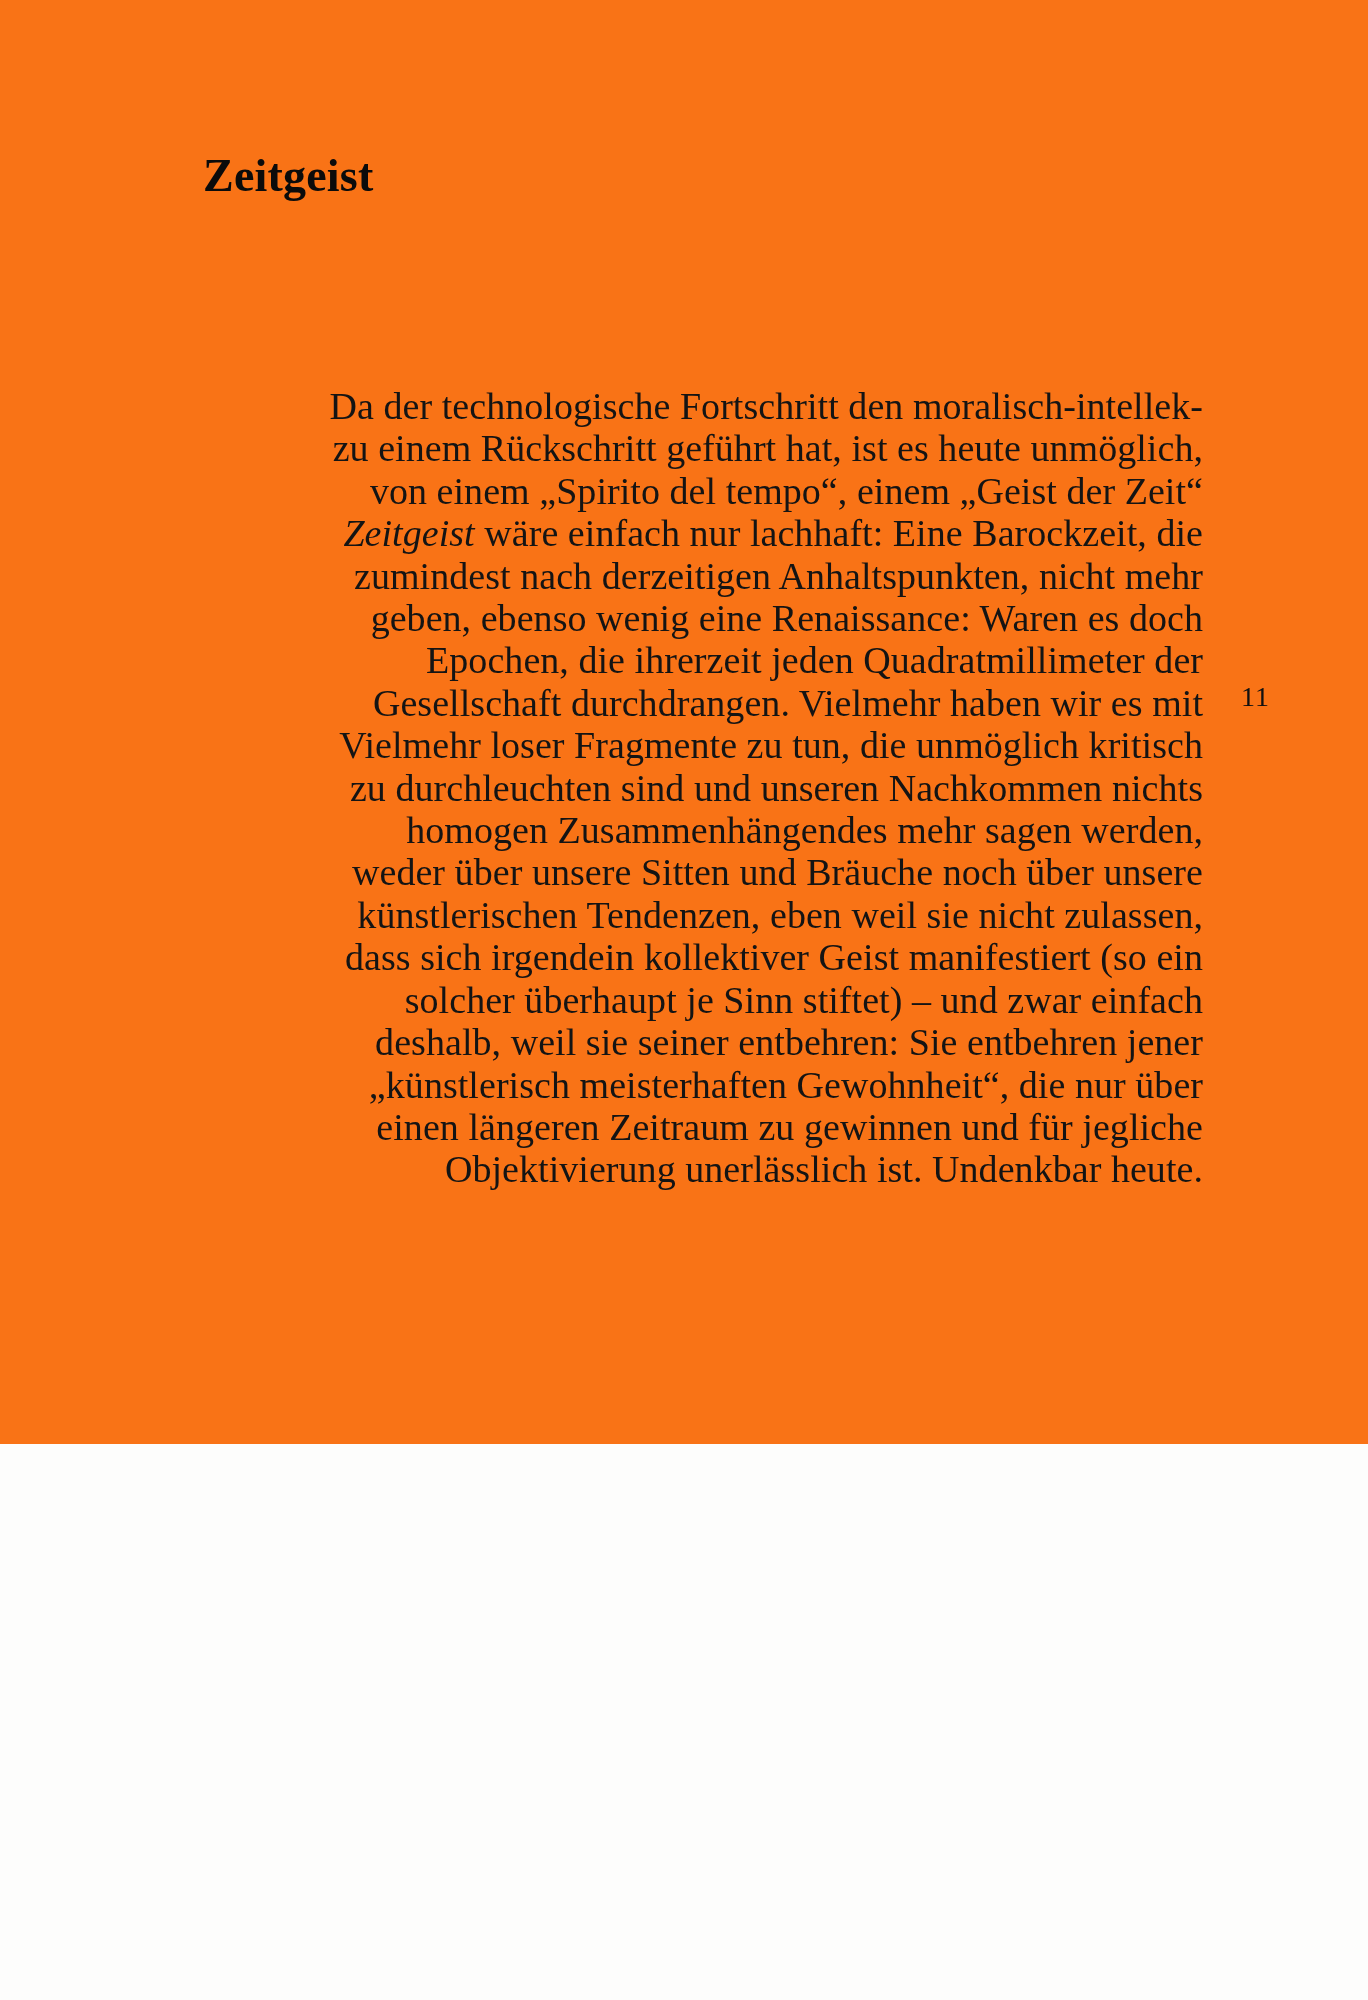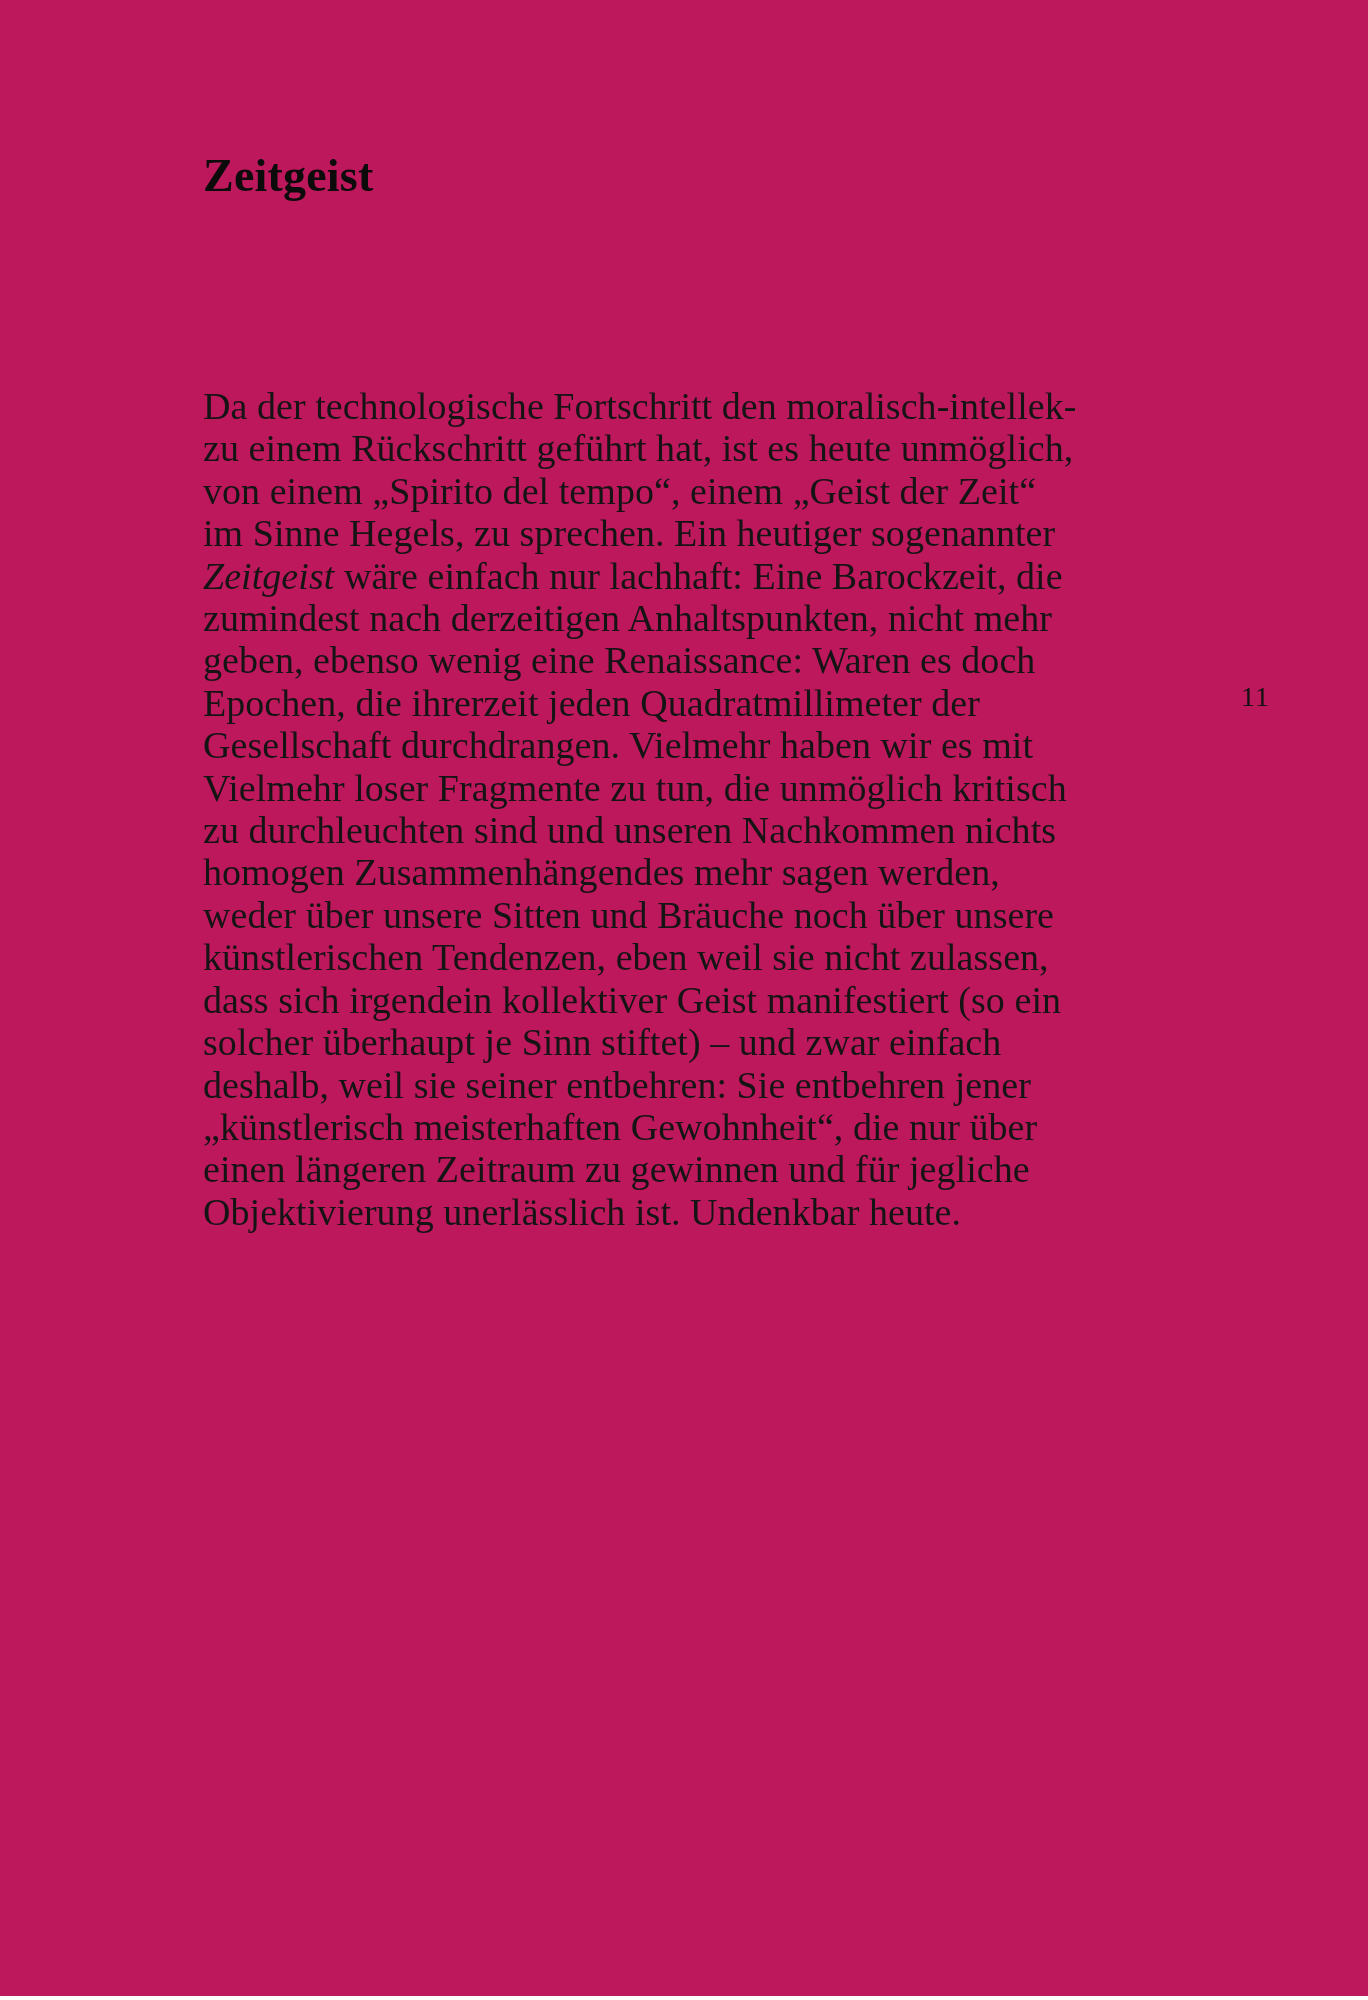--- a/index.html
+++ b/index.html
@@ -11,22 +11,23 @@
     height: 2000px;
     background: #fdfdfc;
     font-family: "Liberation Serif", "DejaVu Serif", serif;
     color: #111111;
     overflow: hidden;
     position: relative;
   }
   .page {
     position: relative;
     width: 1368px;
-    height: 1996px;
-    background: #be185d;
+    height: 1444px;
+    background: #f97316;
+    text-align: right;
   }
   .chapter-title {
     position: absolute;
     left: 203px;
     top: 120px;
     font-size: 46px;
     font-weight: bold;
     letter-spacing: 0.2px;
     color: #0b0b0b;
     line-height: 1.1;
@@ -62,21 +63,20 @@
 <body>
 
 <div class="page">
 
   <h1 class="chapter-title">Zeitgeist</h1>
 
   <div class="body-block">
     <div class="line">Da der technologische Fortschritt den moralisch-intellek-</div>
     <div class="line">zu einem Rückschritt geführt hat, ist es heute unmöglich,</div>
     <div class="line">von einem „Spirito del tempo“, einem „Geist der Zeit“</div>
-    <div class="line">im Sinne Hegels, zu sprechen. Ein heutiger sogenannter</div>
     <div class="line"><span class="it">Zeitgeist</span><span> wäre einfach nur lachhaft: Eine Barockzeit, die</span></div>
     <div class="line">zumindest nach derzeitigen Anhaltspunkten, nicht mehr</div>
     <div class="line">geben, ebenso wenig eine Renaissance: Waren es doch</div>
     <div class="line">Epochen, die ihrerzeit jeden Quadratmillimeter der</div>
     <div class="line">Gesellschaft durchdrangen. Vielmehr haben wir es mit</div>
     <div class="line">Vielmehr loser Fragmente zu tun, die unmöglich kritisch</div>
     <div class="line">zu durchleuchten sind und unseren Nachkommen nichts</div>
     <div class="line">homogen Zusammenhängendes mehr sagen werden,</div>
     <div class="line">weder über unsere Sitten und Bräuche noch über unsere</div>
     <div class="line">künstlerischen Tendenzen, eben weil sie nicht zulassen,</div>

